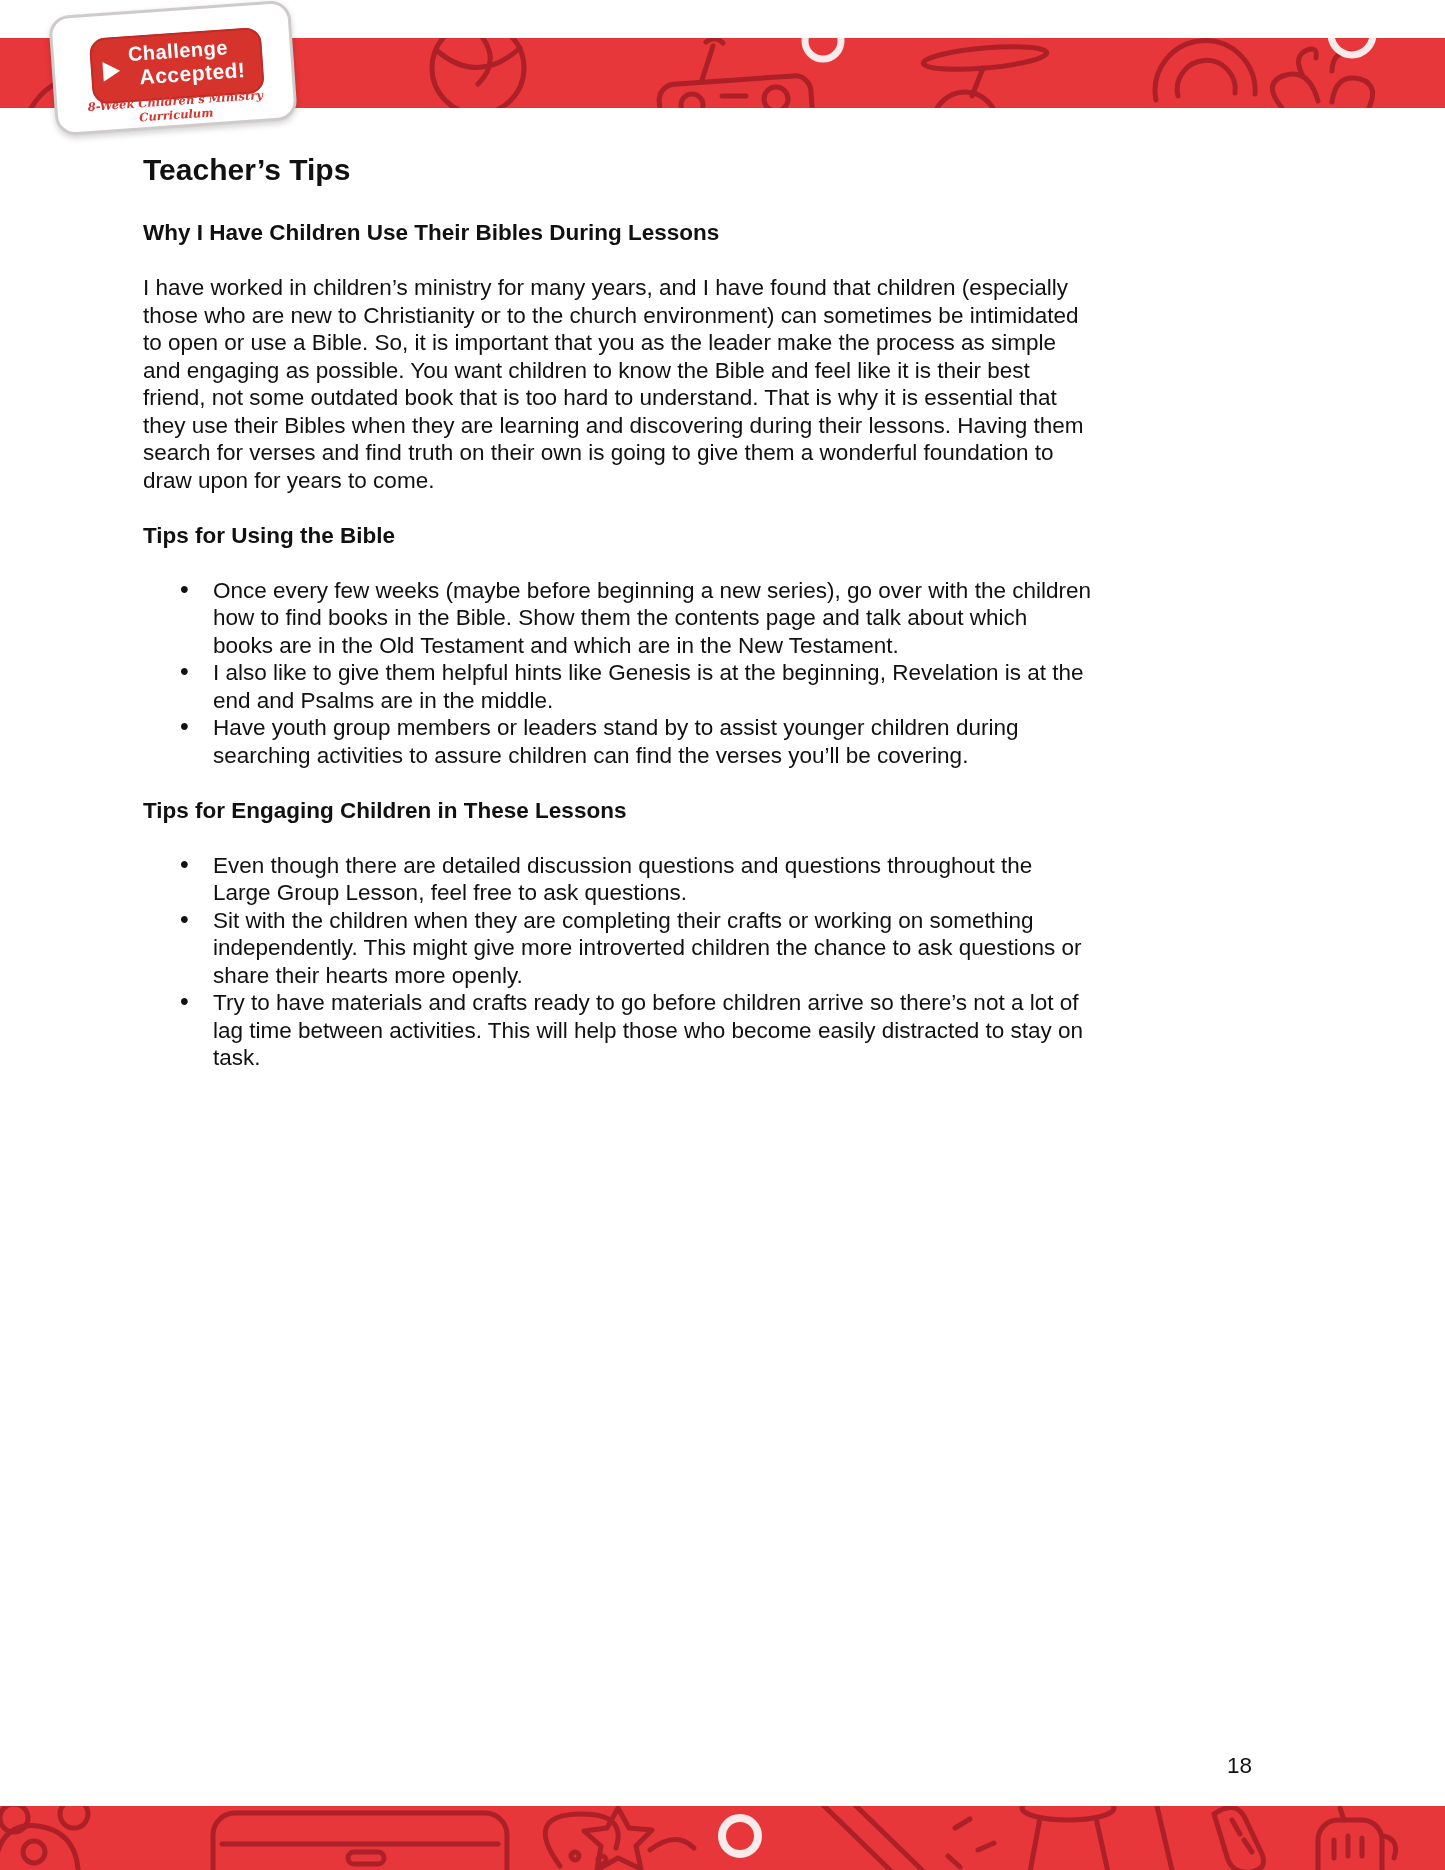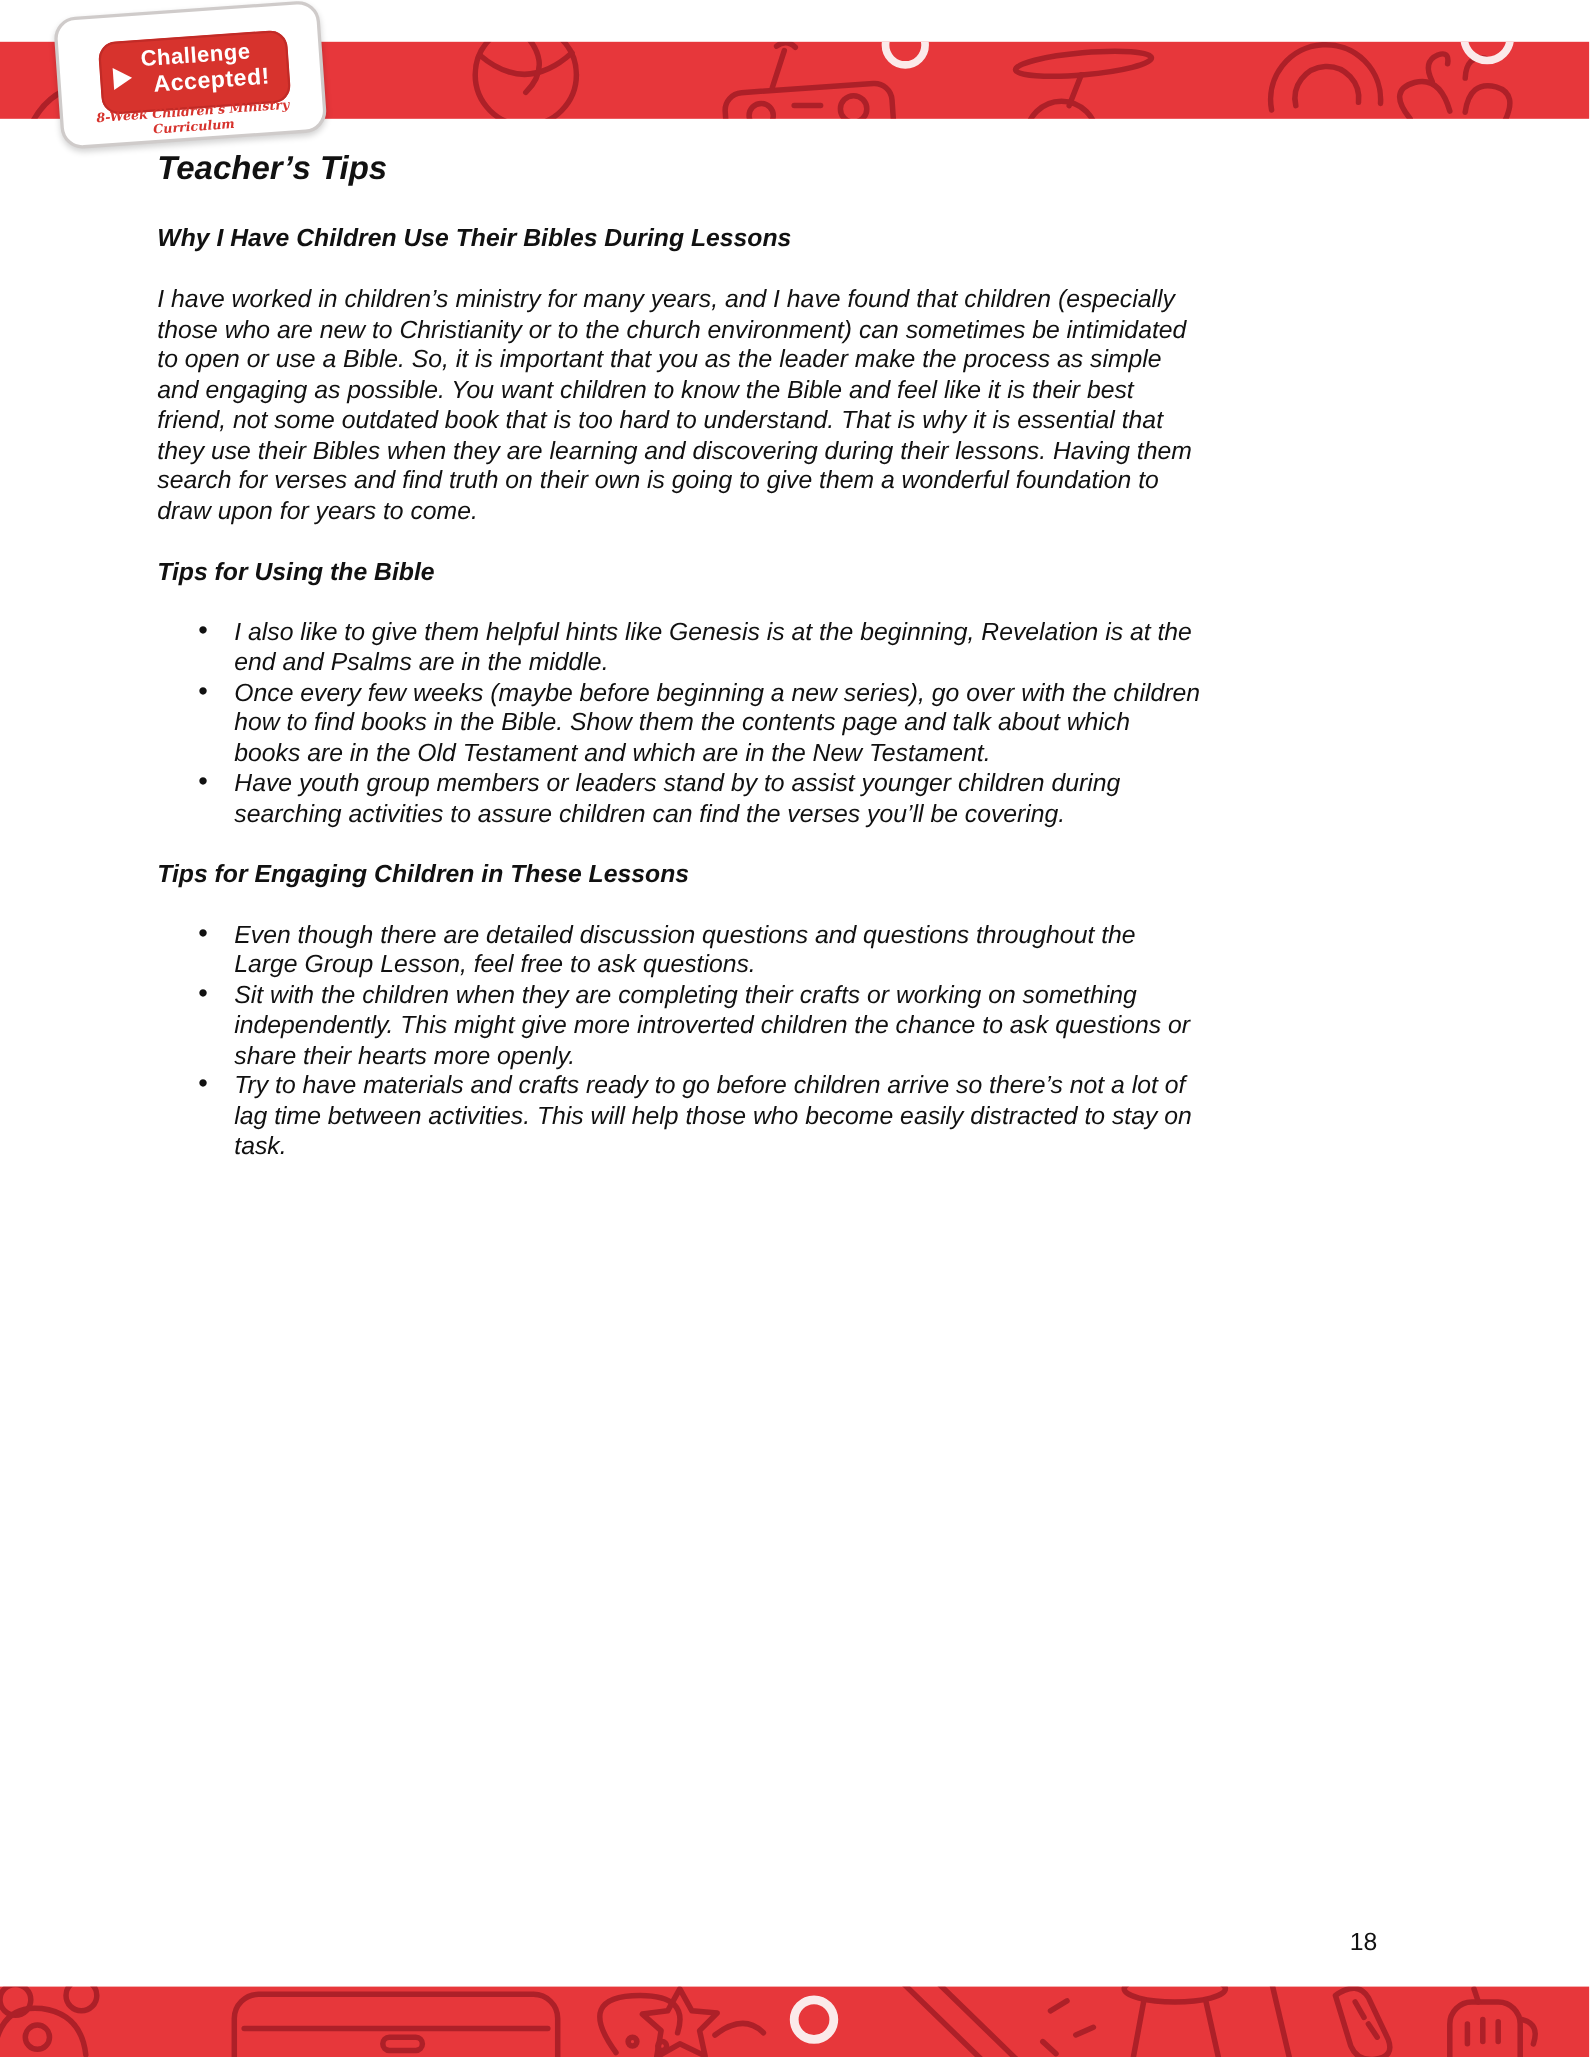--- a/index.html
+++ b/index.html
@@ -19,21 +19,21 @@
   .logo-badge { position:absolute; left:36px; top:22px; width:172px; height:66px; background:#d7332d;
                 border-radius:16px; color:#ffffff; box-shadow:inset 0 0 0 2px #c12b27; }
   .logo-play { position:absolute; left:12px; top:24px; width:0; height:0;
                border-left:17px solid #ffffff; border-top:10px solid transparent; border-bottom:10px solid transparent; }
   .logo-l1 { position:absolute; left:38px; top:7px; font-size:20px; font-weight:bold; letter-spacing:0.5px; }
   .logo-l2 { position:absolute; left:48px; top:30px; font-size:21px; font-weight:bold; letter-spacing:0.5px; }
   .logo-tagline { position:absolute; left:0; right:0; bottom:3px; text-align:center; color:#d7332d;
                   font-family:"DejaVu Serif", serif; font-style:italic; font-weight:bold; font-size:11.5px; }
 
   
-  .content { position:absolute; left:143px; top:136px; width:948px; font-size:22.5px; line-height:27.5px;font-style:italic; }
+  .content { position:absolute; left:143px; top:152px; width:948px; font-size:22.5px; line-height:27.5px; }
   .content h1 { font-size:30px; line-height:35px; margin:0 0 32px 0; font-weight:bold; }
   .content h2 { font-size:22.5px; line-height:27.5px; margin:27.5px 0; font-weight:bold; }
   .content p  { margin:27.5px 0; }
   .content ul { list-style:none; margin:27.5px 0; padding:0; }
   .content li { position:relative; padding-left:70px; }
   .content li::before { content:"\2022"; position:absolute; left:37px; top:-1px; font-size:25px; }
 
   .page-number { position:absolute; left:1227px; top:1753px; font-size:22.5px; }
 </style>
 </head>
@@ -98,22 +98,22 @@
 
   <div class="content">
     <h1>Teacher’s Tips</h1>
 
 
     <h2>Why I Have Children Use Their Bibles During Lessons</h2>
     <p>I have worked in children’s ministry for many years, and I have found that children (especially those who are new to Christianity or to the church environment) can sometimes be intimidated to open or use a Bible. So, it is important that you as the leader make the process as simple and engaging as possible. You want children to know the Bible and feel like it is their best friend, not some outdated book that is too hard to understand. That is why it is essential that they use their Bibles when they are learning and discovering during their lessons. Having them search for verses and find truth on their own is going to give them a wonderful foundation to draw upon for years to come.</p>
 
     <h2>Tips for Using the Bible</h2>
     <ul>
+      <li>Once every few weeks (maybe before beginning a new series), go over with the children how to find books in the Bible. Show them the contents page and talk about which books are in the Old Testament and which are in the New Testament.</li>
       <li>I also like to give them helpful hints like Genesis is at the beginning, Revelation is at the end and Psalms are in the middle.</li>
-      <li>Once every few weeks (maybe before beginning a new series), go over with the children how to find books in the Bible. Show them the contents page and talk about which books are in the Old Testament and which are in the New Testament.</li>
       <li>Have youth group members or leaders stand by to assist younger children during searching activities to assure children can find the verses you’ll be covering.</li>
     </ul>
 
     <h2>Tips for Engaging Children in These Lessons</h2>
     <ul>
       <li>Even though there are detailed discussion questions and questions throughout the Large Group Lesson, feel free to ask questions.</li>
       <li>Sit with the children when they are completing their crafts or working on something independently. This might give more introverted children the chance to ask questions or share their hearts more openly.</li>
       <li>Try to have materials and crafts ready to go before children arrive so there’s not a lot of lag time between activities. This will help those who become easily distracted to stay on task.</li>
     </ul>
   </div>

